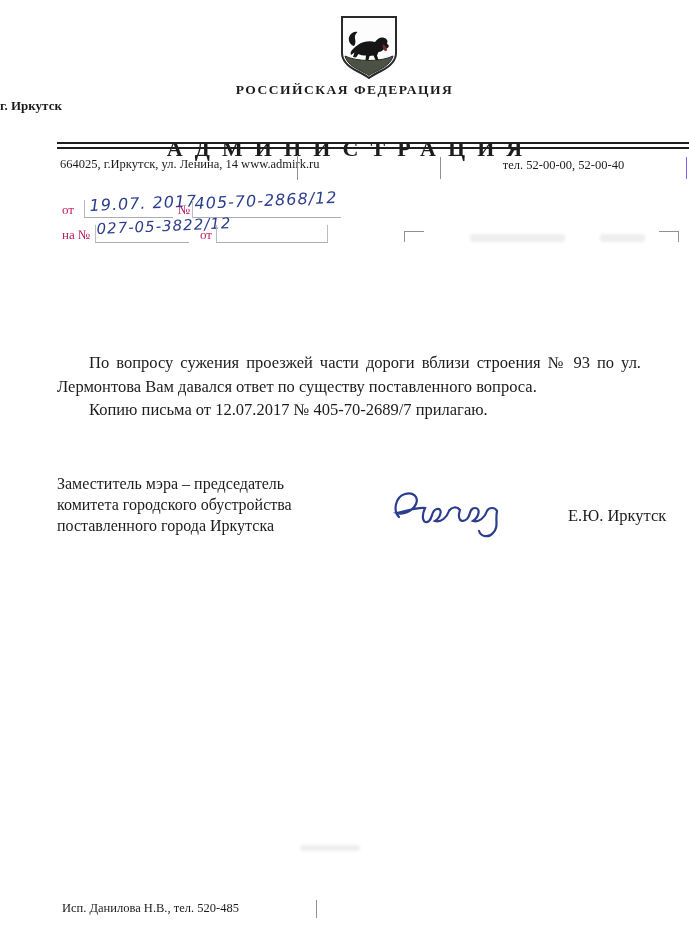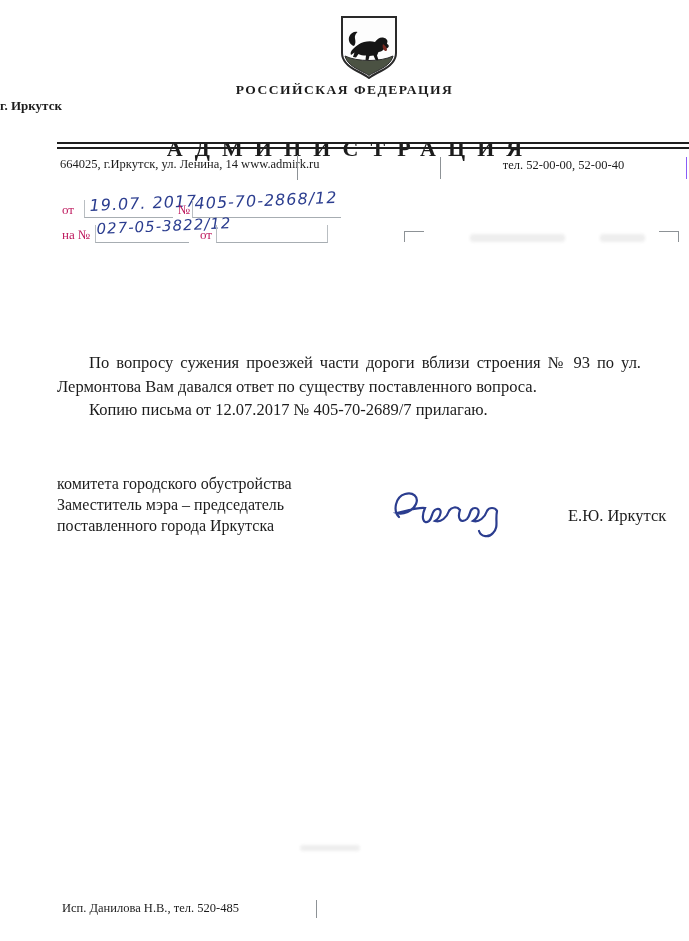--- a/index.html
+++ b/index.html
@@ -91,22 +91,22 @@
   <div class="abs smudge" style="left:470px;top:234px;width:95px;height:8px;"></div>
   <div class="abs smudge" style="left:600px;top:234px;width:45px;height:8px;"></div>
   <div class="abs smudge" style="left:300px;top:845px;width:60px;height:6px;"></div>
 
   <div class="abs body-text">
     <p class="just">По вопросу сужения проезжей части дороги вблизи строения № 93 по ул. Лермонтова Вам давался ответ по существу поставленного вопроса.</p>
     <p>Копию письма от 12.07.2017 № 405-70-2689/7 прилагаю.</p>
   </div>
 
   <div class="abs sig-block">
+    <div>Заместитель мэра – председатель</div>
     <div>комитета городского обустройства</div>
-    <div>Заместитель мэра – председатель</div>
     <div>поставленного города Иркутска</div>
   </div>
 
   <svg class="abs sig-svg" viewBox="0 0 132 62">
     <path d="M16,36 C10,30 12,16 22,13 C30,10.5 36,16 33,23 C30,30 20,34 14,32
              C24,30 34,26 42,27 C38,36 40,44 46,40 C50,37 48,29 54,28 C60,27 58,36 52,40
              C58,42 64,36 66,30 C68,26 74,25 77,29 C74,38 78,43 84,38 C88,34 86,27 92,27
              C98,27 96,36 90,40 C96,42 102,36 104,30 C106,26 112,26 114,30 C112,40 116,46 110,52
              C106,57 98,56 96,50" fill="none" stroke="#2b3d8f" stroke-width="2.2" stroke-linecap="round"></path>
   </svg>

